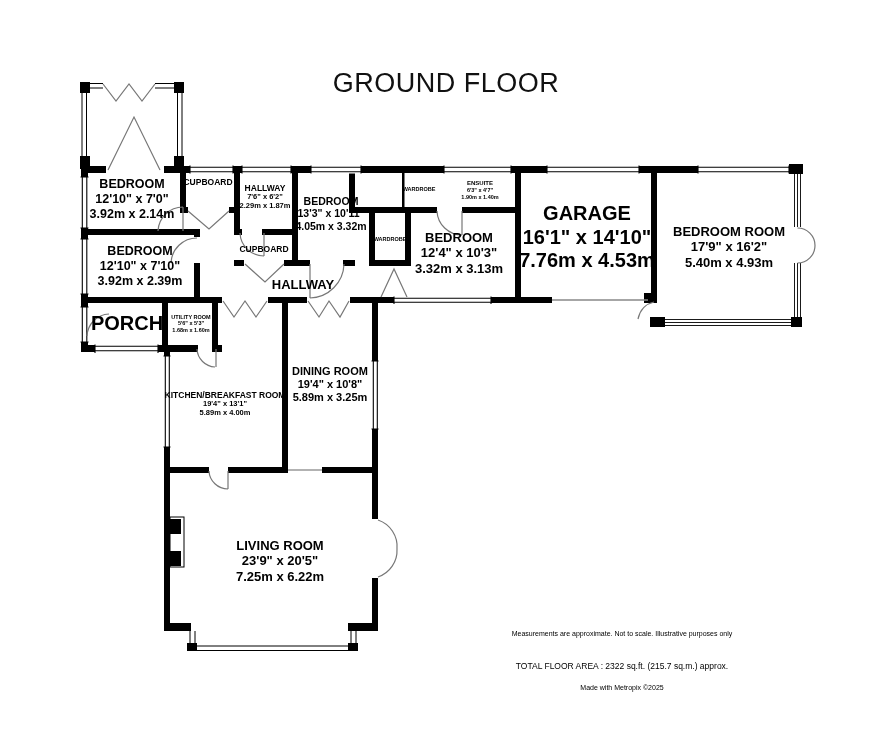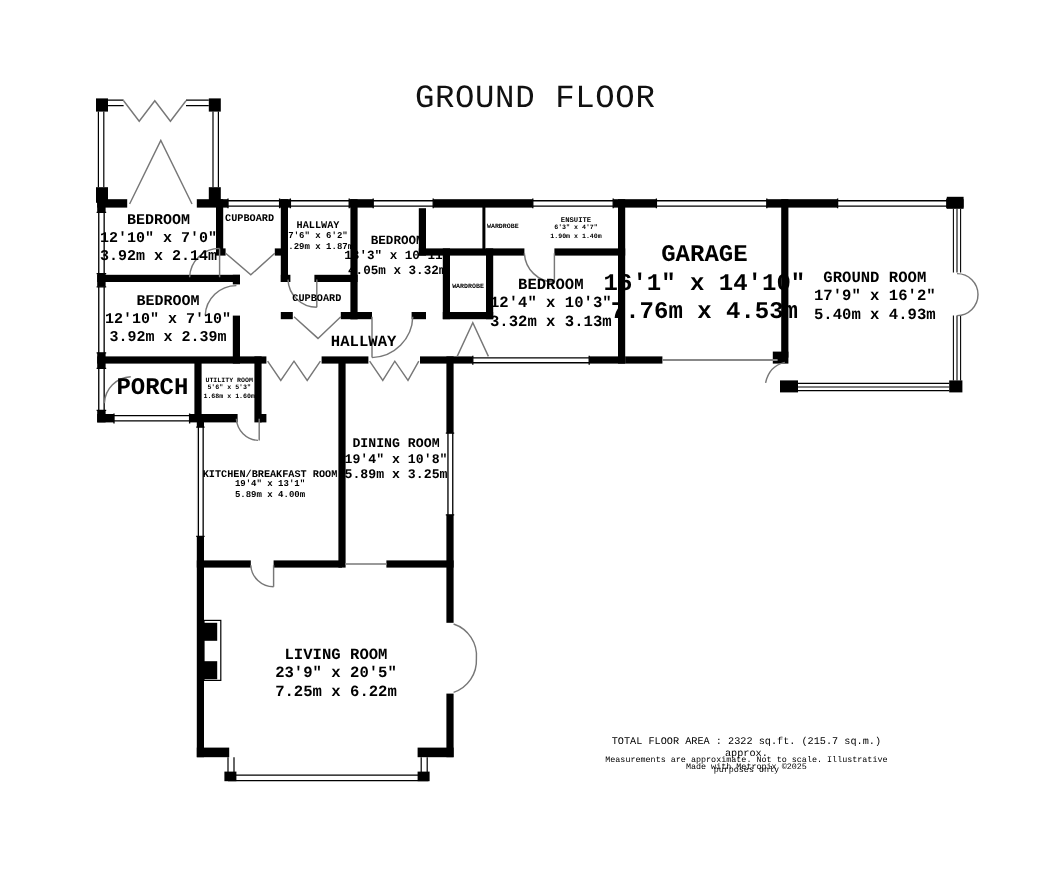--- a/index.html
+++ b/index.html
@@ -1,27 +1,27 @@
 <!DOCTYPE html>
 <html><head>
 <meta charset="utf-8">
 <style>
   html,body{margin:0;padding:0;background:#ffffff;}
   #plan{position:relative;width:886px;height:737px;background:#fff;
-        font-family:Liberation Mono, monospace;overflow:hidden;}
+        font-family:Liberation Sans, sans-serif;overflow:hidden;}
   #plan svg{position:absolute;left:0;top:0;}
   .lbl{position:absolute;transform:translate(-50%,-50%);text-align:center;
        color:#000;font-weight:bold;white-space:nowrap;line-height:1.18;z-index:5;}
   .title{position:absolute;transform:translate(-50%,-50%);text-align:center;
        color:#111;font-weight:normal;white-space:nowrap;z-index:5;
        font-size:27px;letter-spacing:.5px;}
   .s14{font-size:20px;} .s13{font-size:13px;} .s12{font-size:12.5px;}
   .s11{font-size:11px;} .s10{font-size:10.5px;} .s8{font-size:8.5px;}
   .s7{font-size:7.5px;} .s6{font-size:6px;} .s5{font-size:5.5px;}
-  .footer{position:absolute;transform:translate(-50%,0);text-align:center;color:#000;z-index:5;}
+  .footer{position:absolute;transform:translate(-50%,0);text-align:center;color:#000;z-index:5;margin-top:48px;}
   .f1{font-size:8.5px;} .f2{font-size:7px;margin-top:3px;} .f3{font-size:7px;}
 </style>
 </head>
 <body>
 
 <div id="plan">
 
   <svg width="886" height="737" viewBox="0 0 886 737">
 
     <g fill="#000" stroke="none">
@@ -231,21 +231,21 @@
     <div class="s13">3.32m x 3.13m</div>
   </div>
 
   <div class="lbl" style="left:587px;top:237px">
     <div class="s14">GARAGE</div>
     <div class="s14">16'1" x 14'10"</div>
     <div class="s14">7.76m x 4.53m</div>
   </div>
 
   <div class="lbl" style="left:729px;top:247px">
-    <div class="s13">GROUND ROOM</div>
+    <div class="s13">BEDROOM ROOM</div>
     <div class="s13">17'9" x 16'2"</div>
     <div class="s13">5.40m x 4.93m</div>
   </div>
 
   <div class="lbl" style="left:127px;top:324px">
     <div class="s14">PORCH</div>
   </div>
 
   <div class="lbl" style="left:191px;top:324px">
     <div class="s5">UTILITY ROOM</div>

